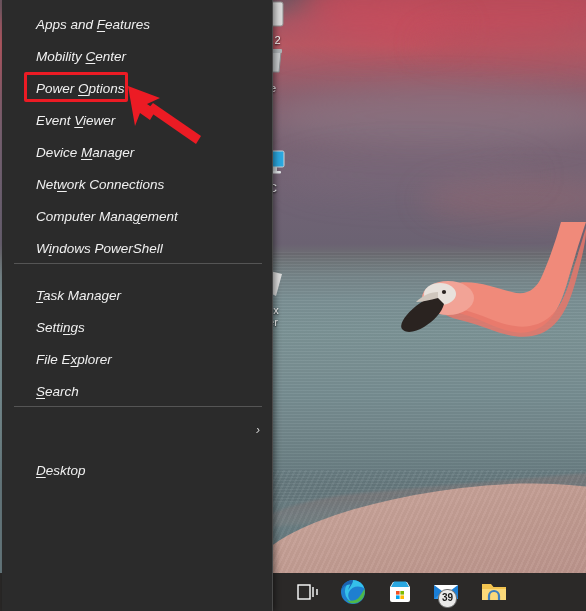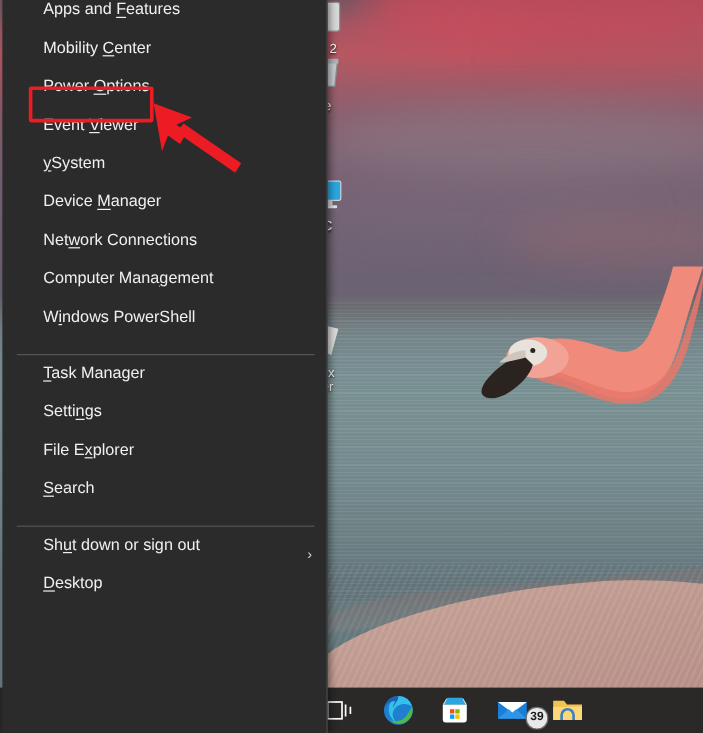--- a/index.html
+++ b/index.html
@@ -138,21 +138,21 @@
     height: 38px;
     background: #2b2928;
     display: flex;
     align-items: center;
   }
   .tb-item {
     width: 47px;
     height: 38px;
     display: flex;
     align-items: center;
-    justify-content: flex-start;
+    justify-content: flex-end;
     position: relative;
   }
   #tb-start-area { width: 272px; height: 38px; }
 
   .badge {
     position: absolute;
     right: 3px;
     bottom: 3px;
     min-width: 17px;
     height: 17px;
@@ -175,27 +175,28 @@
     height: 611px;
     background: #2b2b2b;
     border-right: 1px solid #4a4a4a;
     box-shadow: 2px 0 6px rgba(0,0,0,0.45);
     color: #f2f2f2;
   }
   .menu-item {
     position: relative;
     height: 32px;
     display: flex;
-    align-items: flex-start;
+    align-items: flex-end;
     padding-left: 34px;
     padding-right: 10px;
     font-size: 13.5px;
     color: #f0f0f0;
     white-space: nowrap;
     box-sizing: border-box;
+    font-style: italic;
   }
   .menu-item .chev {
     position: absolute;
     right: 12px;
     top: 50%;
     transform: translateY(-50%);
     font-size: 12px;
     color: #d8d8d8;
   }
   .sep {
@@ -362,23 +363,20 @@
     <div class="menu-item">
         <span>Mobility <span class="acc">C</span>enter</span>
       </div>
     <div class="menu-item">
         <span>Power <span class="acc">O</span>ptions</span>
       </div>
     <div class="menu-item">
         <span>Event <span class="acc">V</span>iewer</span>
       </div>
     <div class="menu-item">
-        <span><span class="acc">y</span>System</span>
-      </div>
-    <div class="menu-item">
         <span>Device <span class="acc">M</span>anager</span>
       </div>
     <div class="menu-item">
         <span>Net<span class="acc">w</span>ork Connections</span>
       </div>
     <div class="menu-item">
         <span>Computer Mana<span class="acc">g</span>ement</span>
       </div>
     <div class="menu-item">
         <span>W<span class="acc">i</span>ndows PowerShell</span>
@@ -395,21 +393,20 @@
     <div class="menu-item">
         <span>File E<span class="acc">x</span>plorer</span>
       </div>
     <div class="menu-item">
         <span><span class="acc">S</span>earch</span>
       </div>
 
     <div class="sep"></div>
 
     <div class="menu-item">
-      <span>Sh<span class="acc">u</span>t down or sign out</span>
       <span class="chev">›</span>
     </div>
     <div class="menu-item">
         <span><span class="acc">D</span>esktop</span>
       </div>
   </div>
 
   <div id="hl-box"></div>
 
   <div id="arrow">

